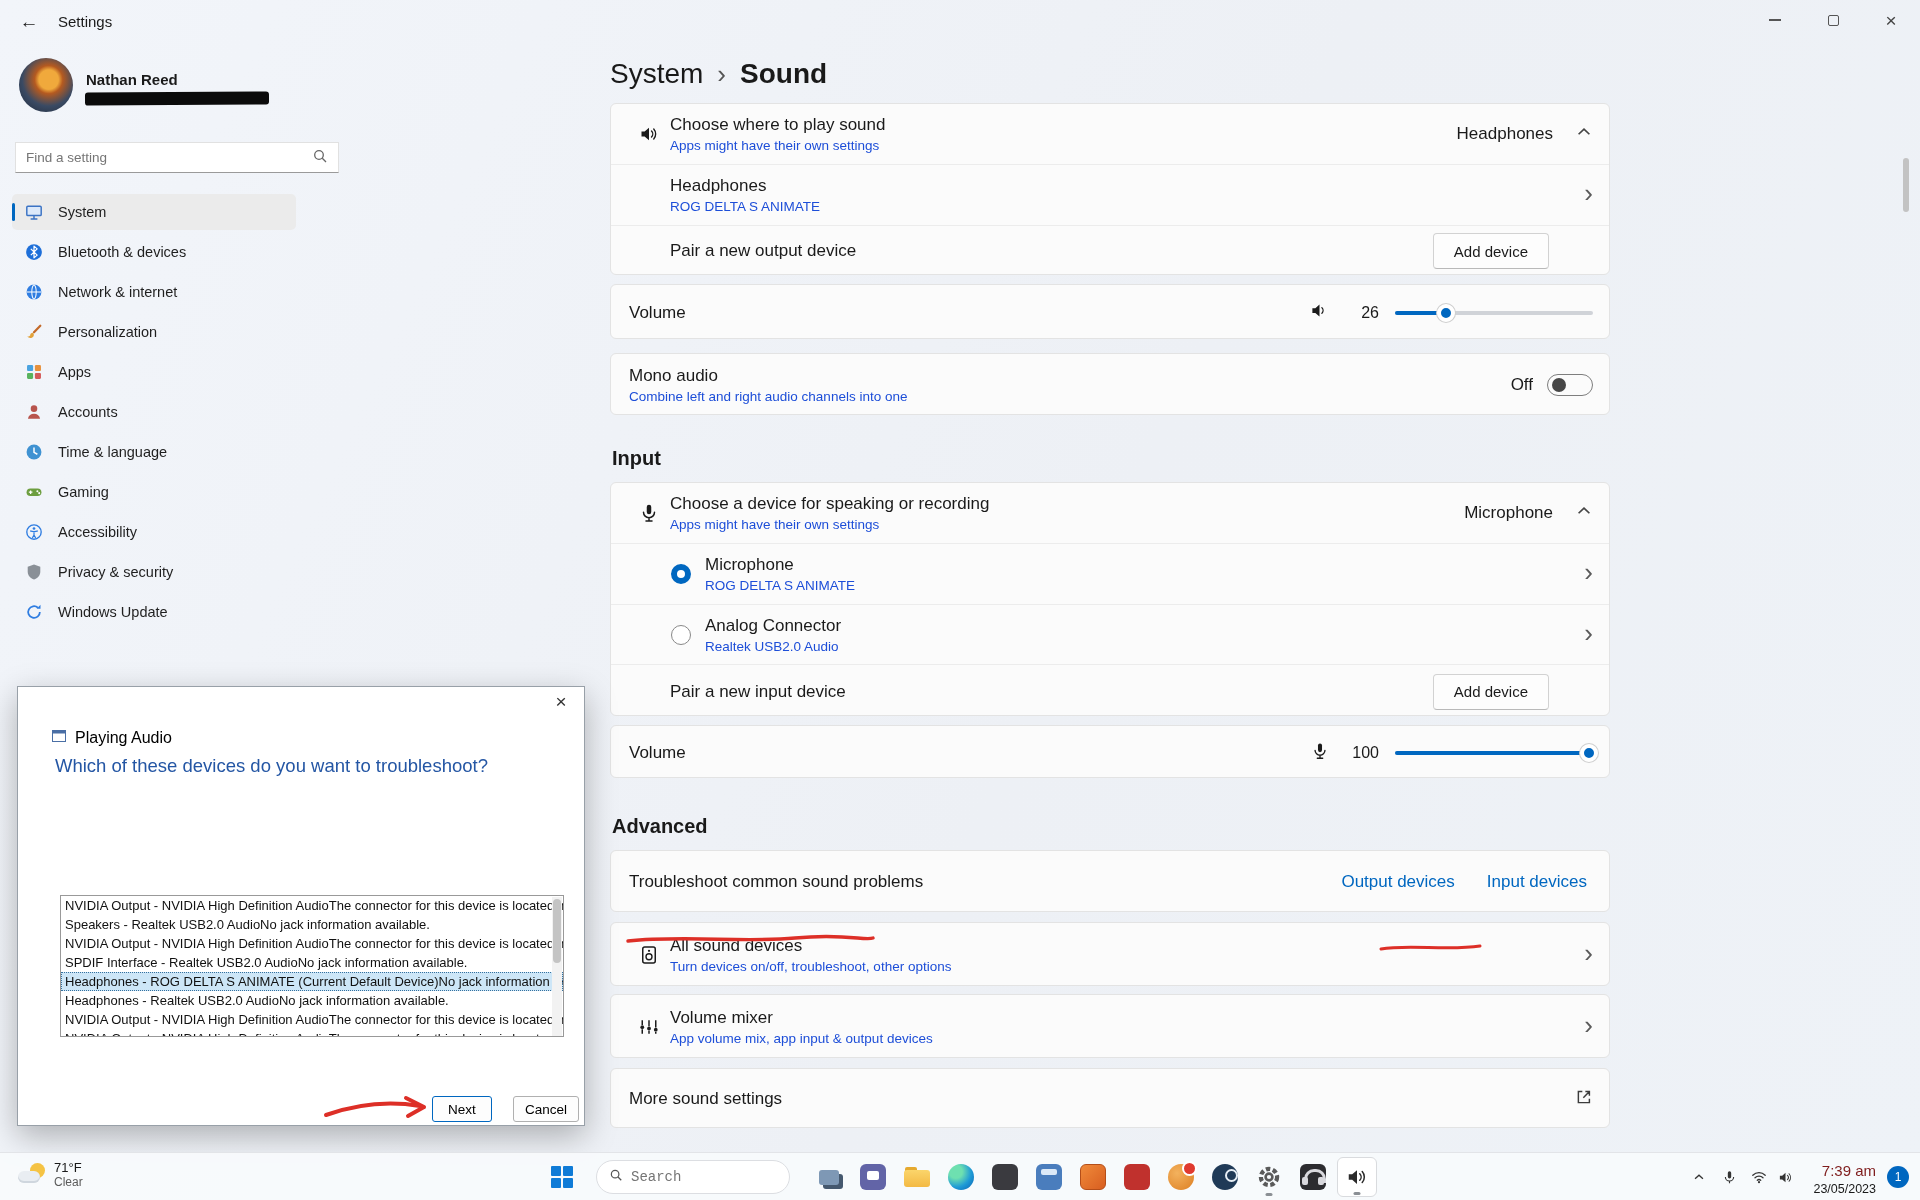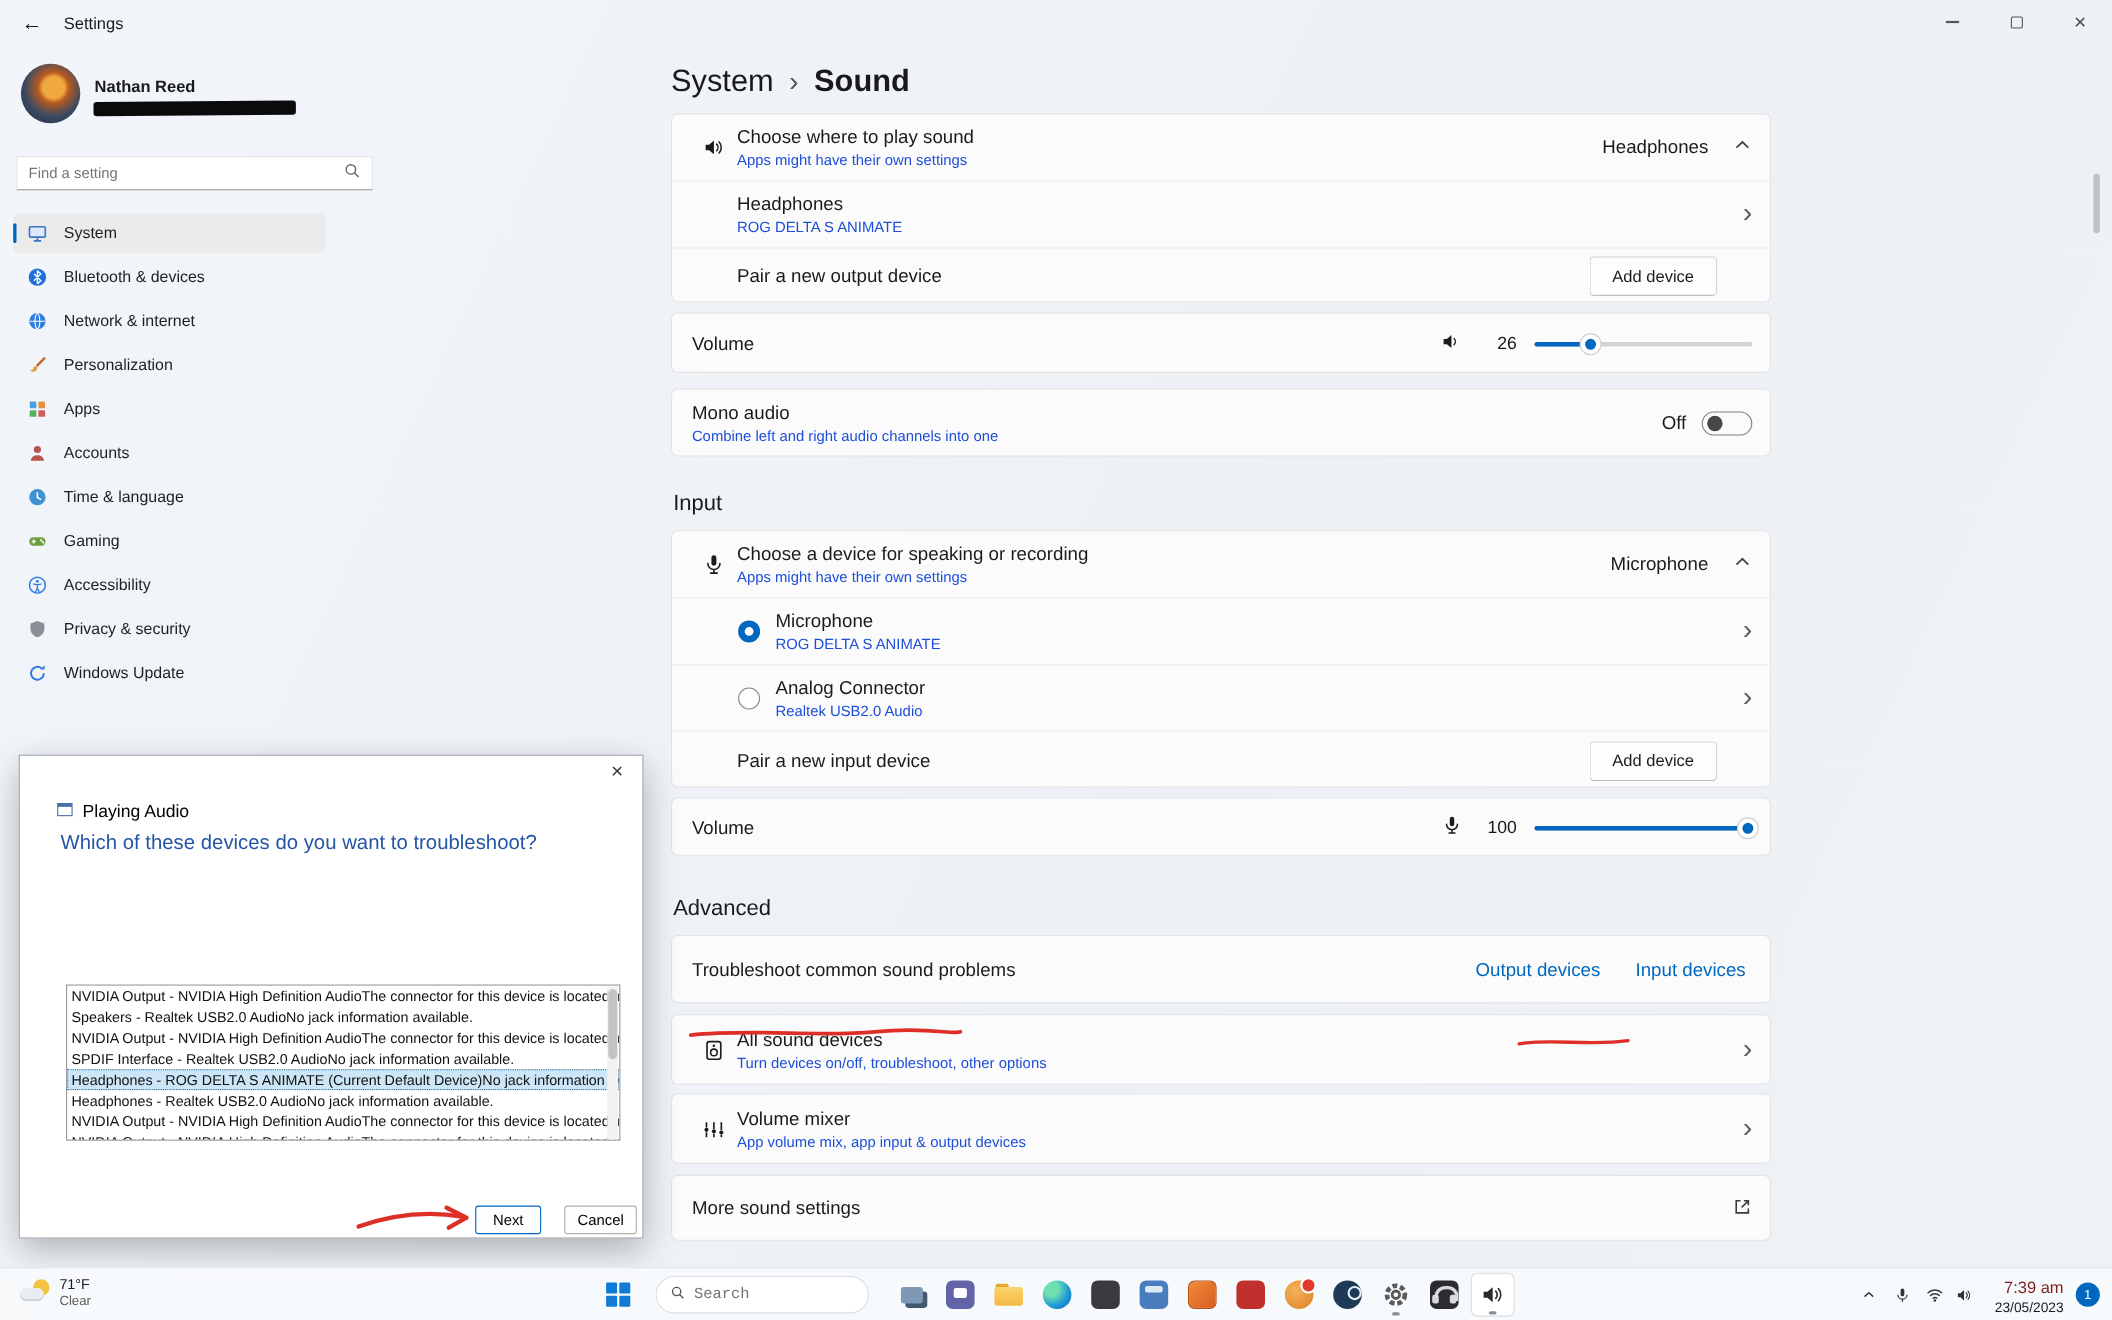--- a/index.html
+++ b/index.html
@@ -43,22 +43,22 @@
   .row.indent{padding-left:59px}
   .hr{border-top:1px solid #ececec}
   .icn20{width:20px;height:20px;margin-right:11px;flex:0 0 auto;display:flex;align-items:center;justify-content:center}
   .rowtext{display:flex;flex-direction:column;gap:3px}
   .t-title{font-size:17px;color:#1a1a1a}
   .t-sub{font-size:13.5px;color:#1d4ed8}
   .rowright{margin-left:auto;display:flex;align-items:center;gap:22px}
   .t-value{font-size:17px;color:#1a1a1a}
   .chev{font-size:26px;color:#5a5a5a;line-height:1;transform:translateY(-2px)}
   .btn{height:36px;padding:0 20px;background:#fdfdfd;border:1px solid #d2d2d2;border-bottom-color:#b9b9b9;border-radius:4px;font-size:15px;color:#1a1a1a;cursor:pointer;font-family:inherit}
-  .add-btn{margin-right:32px}
-  .section-h{position:absolute;left:2px;font-size:20px;font-weight:400}
+  .add-btn{margin-right:44px}
+  .section-h{position:absolute;left:2px;font-size:20px;font-weight:700}
   .slider{position:relative;width:198px;height:20px;flex:0 0 auto}
   .slider .track{position:absolute;left:0;top:8px;width:100%;height:4px;border-radius:2px;background:#d0d3d8}
   .slider .fill{position:absolute;left:0;top:8px;height:4px;border-radius:2px;background:#0067c0}
   .slider .thumb{position:absolute;top:1px;width:18px;height:18px;border-radius:50%;background:#0067c0;border:4px solid #fff;box-shadow:0 0 0 1px #cfcfcf}
   .vol-num{width:34px;text-align:right;font-size:16px;color:#1a1a1a}
   .toggle{position:relative;width:46px;height:22px;border:1px solid #7e7e7e;border-radius:12px;background:#fbfbfb;cursor:pointer}
   .toggle .knob{position:absolute;left:4px;top:3px;width:14px;height:14px;border-radius:50%;background:#474747}
   .radio{width:20px;height:20px;border-radius:50%;flex:0 0 auto;margin-right:14px}
   .radio.on{border:6px solid #0067c0;background:#fff}
   .radio.off{border:1px solid #898989;background:#fff}

